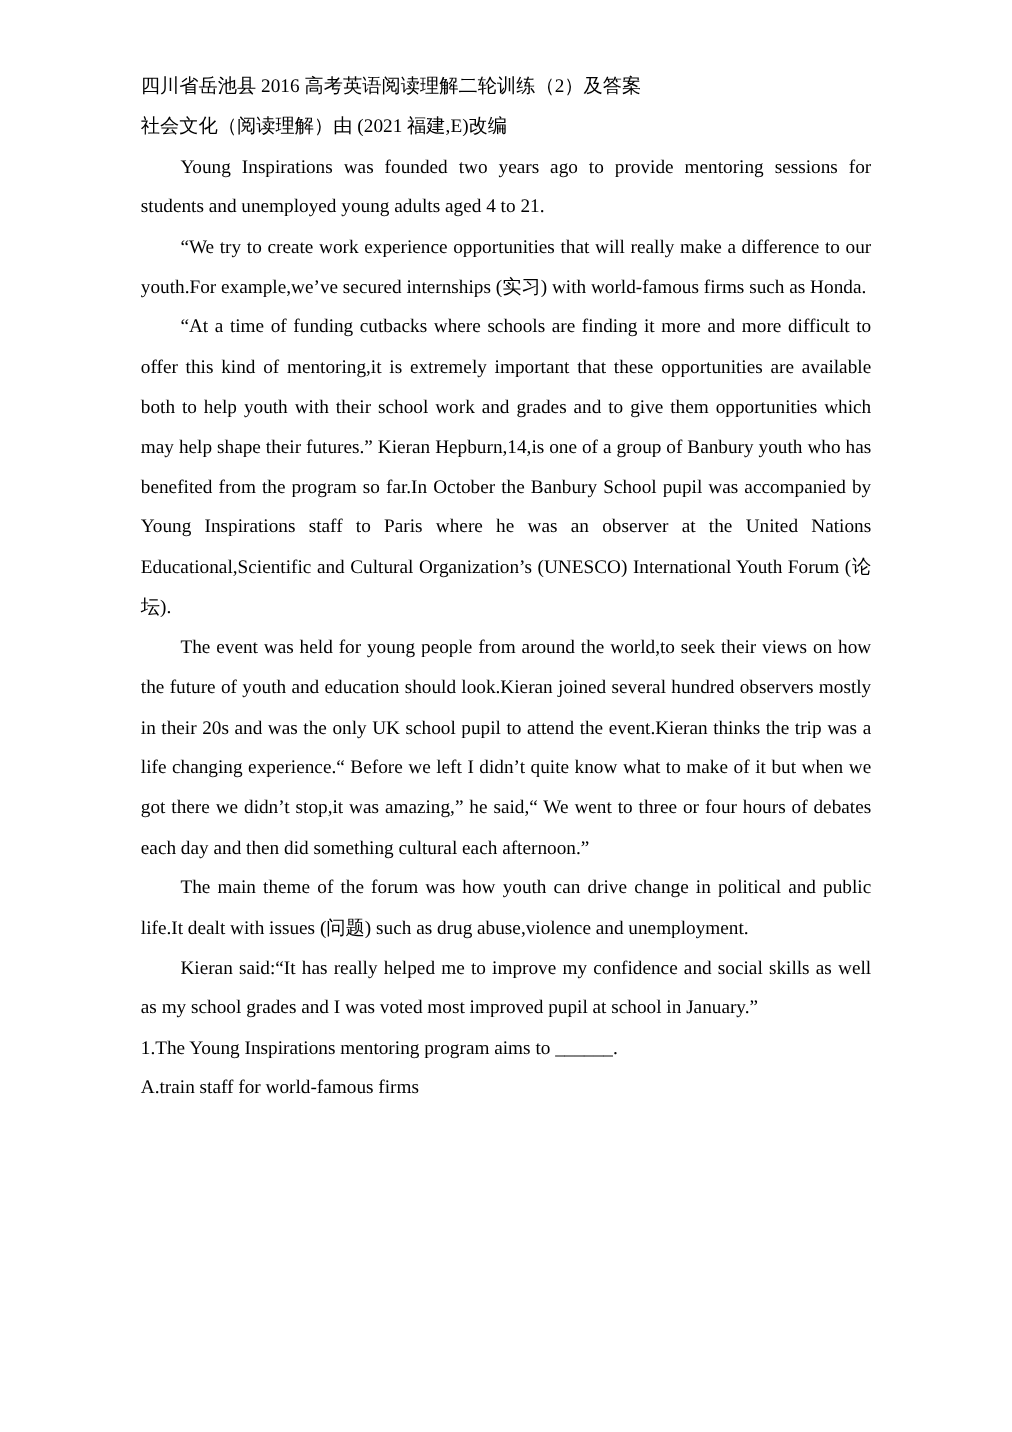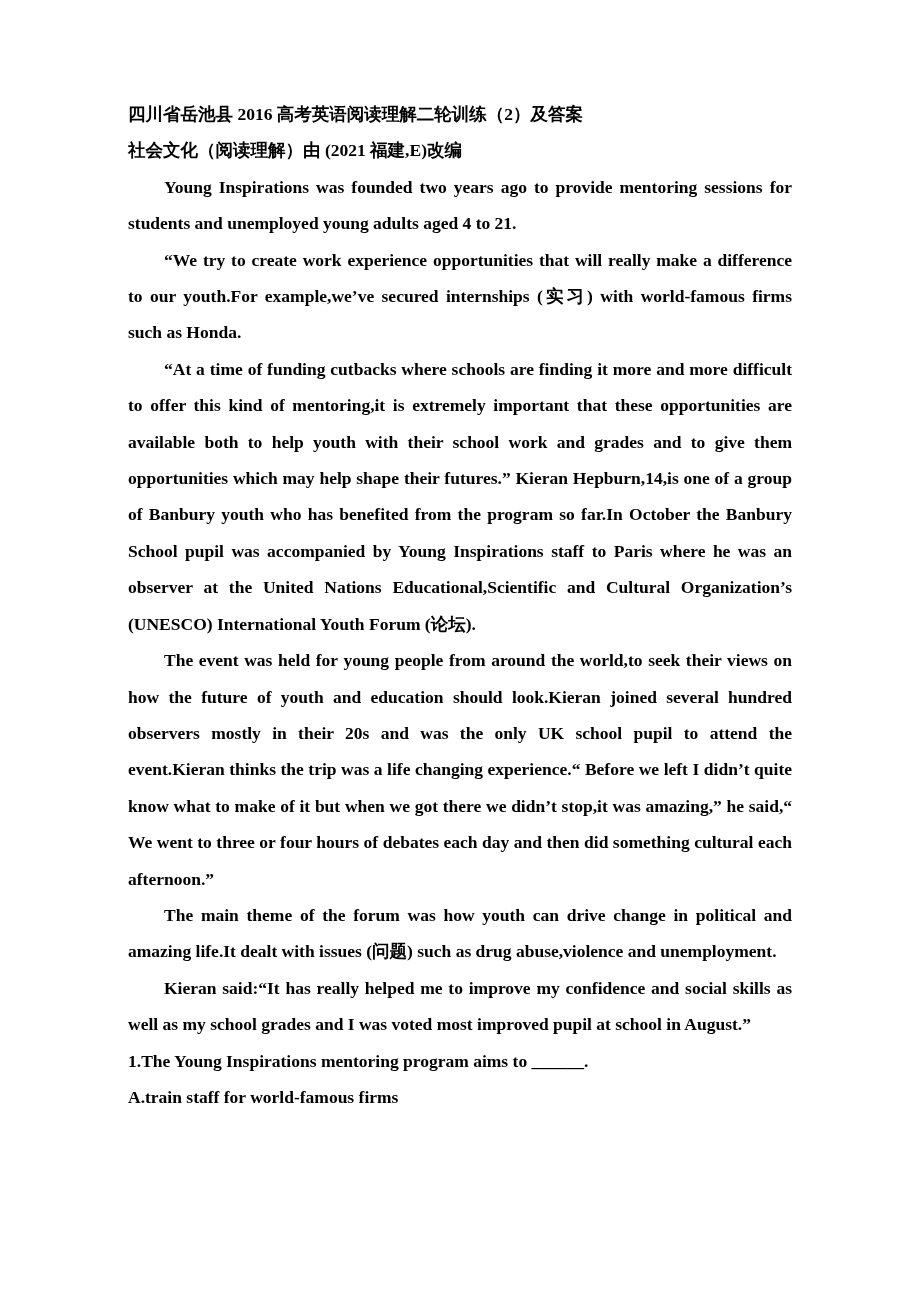--- a/index.html
+++ b/index.html
@@ -13,22 +13,21 @@
     color: #000000;
     font-family: "Liberation Serif", "DejaVu Serif", serif;
     font-size: 17.5px;
     line-height: 36.4px;
     overflow: hidden;
   }
   .page {
     box-sizing: border-box;
     width: 920px;
     height: 1302px;
-    padding: 96px 128px 0 128px;
-    font-weight: bold;
+    padding: 60px 128px 0 128px;
   }
   .doc-line {
     margin: 0;
     text-align: left;
     white-space: normal;
   }
   .para {
     margin: 0;
     text-align: justify;
     text-justify: inter-word;
@@ -41,18 +40,18 @@
 <body>
 
 <div class="page">
   <p class="doc-line">四川省岳池县 2016 高考英语阅读理解二轮训练（2）及答案</p>
   <p class="doc-line">社会文化（阅读理解）由 (2021 福建,E)改编</p>
 
   <p class="para indent">Young Inspirations was founded two years ago to provide mentoring sessions for students and unemployed young adults aged 4 to 21.</p>
   <p class="para indent">“We try to create work experience opportunities that will really make a difference to our youth.For example,we’ve secured internships (实习) with world-famous firms such as Honda.</p>
   <p class="para indent">“At a time of funding cutbacks where schools are finding it more and more difficult to offer this kind of mentoring,it is extremely important that these opportunities are available both to help youth with their school work and grades and to give them opportunities which may help shape their futures.” Kieran Hepburn,14,is one of a group of Banbury youth who has benefited from the program so far.In October the Banbury School pupil was accompanied by Young Inspirations staff to Paris where he was an observer at the United Nations Educational,Scientific and Cultural Organization’s (UNESCO) International Youth Forum (论坛).</p>
   <p class="para indent">The event was held for young people from around the world,to seek their views on how the future of youth and education should look.Kieran joined several hundred observers mostly in their 20s and was the only UK school pupil to attend the event.Kieran thinks the trip was a life changing experience.“ Before we left I didn’t quite know what to make of it but when we got there we didn’t stop,it was amazing,” he said,“ We went to three or four hours of debates each day and then did something cultural each afternoon.”</p>
-  <p class="para indent">The main theme of the forum was how youth can drive change in political and amazing life.It dealt with issues (问题) such as drug abuse,violence and unemployment.</p>
-  <p class="para indent">Kieran said:“It has really helped me to improve my confidence and social skills as well as my school grades and I was voted most improved pupil at school in August.”</p>
+  <p class="para indent">The main theme of the forum was how youth can drive change in political and public life.It dealt with issues (问题) such as drug abuse,violence and unemployment.</p>
+  <p class="para indent">Kieran said:“It has really helped me to improve my confidence and social skills as well as my school grades and I was voted most improved pupil at school in January.”</p>
 
   <p class="doc-line">1.The Young Inspirations mentoring program aims to ______.</p>
   <p class="doc-line">A.train staff for world-famous firms</p>
 </div>
 
 </body></html>

